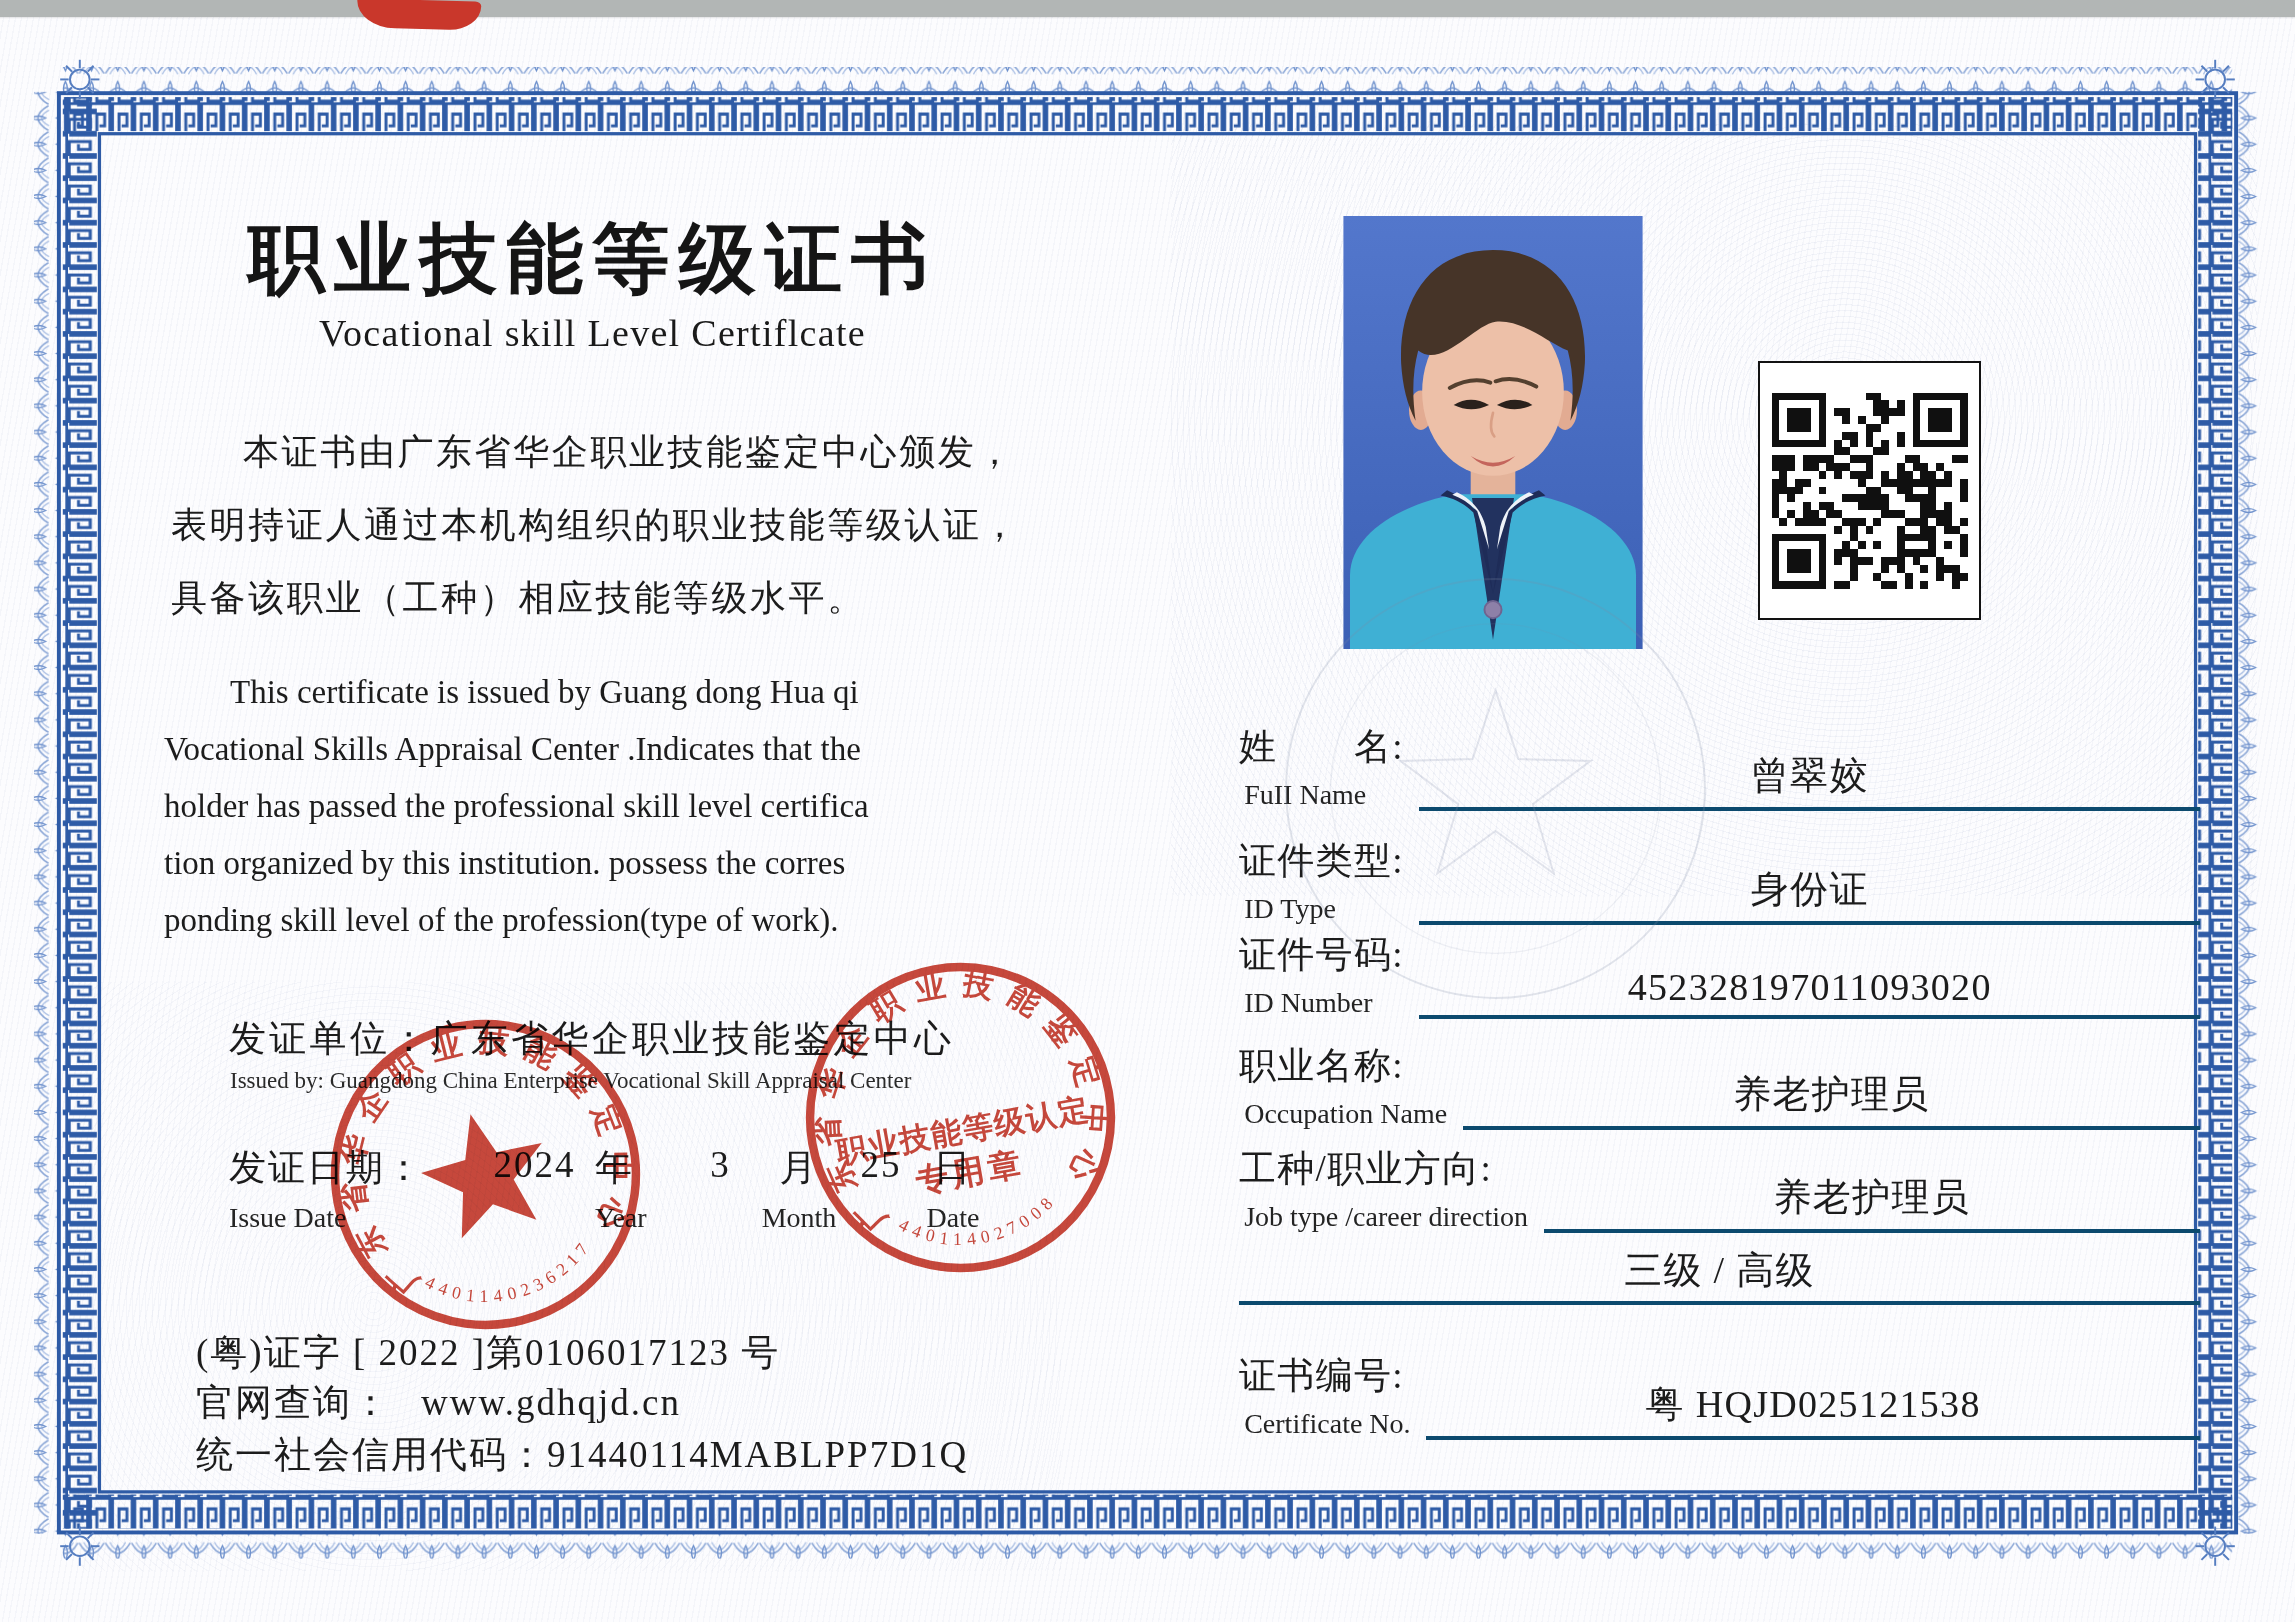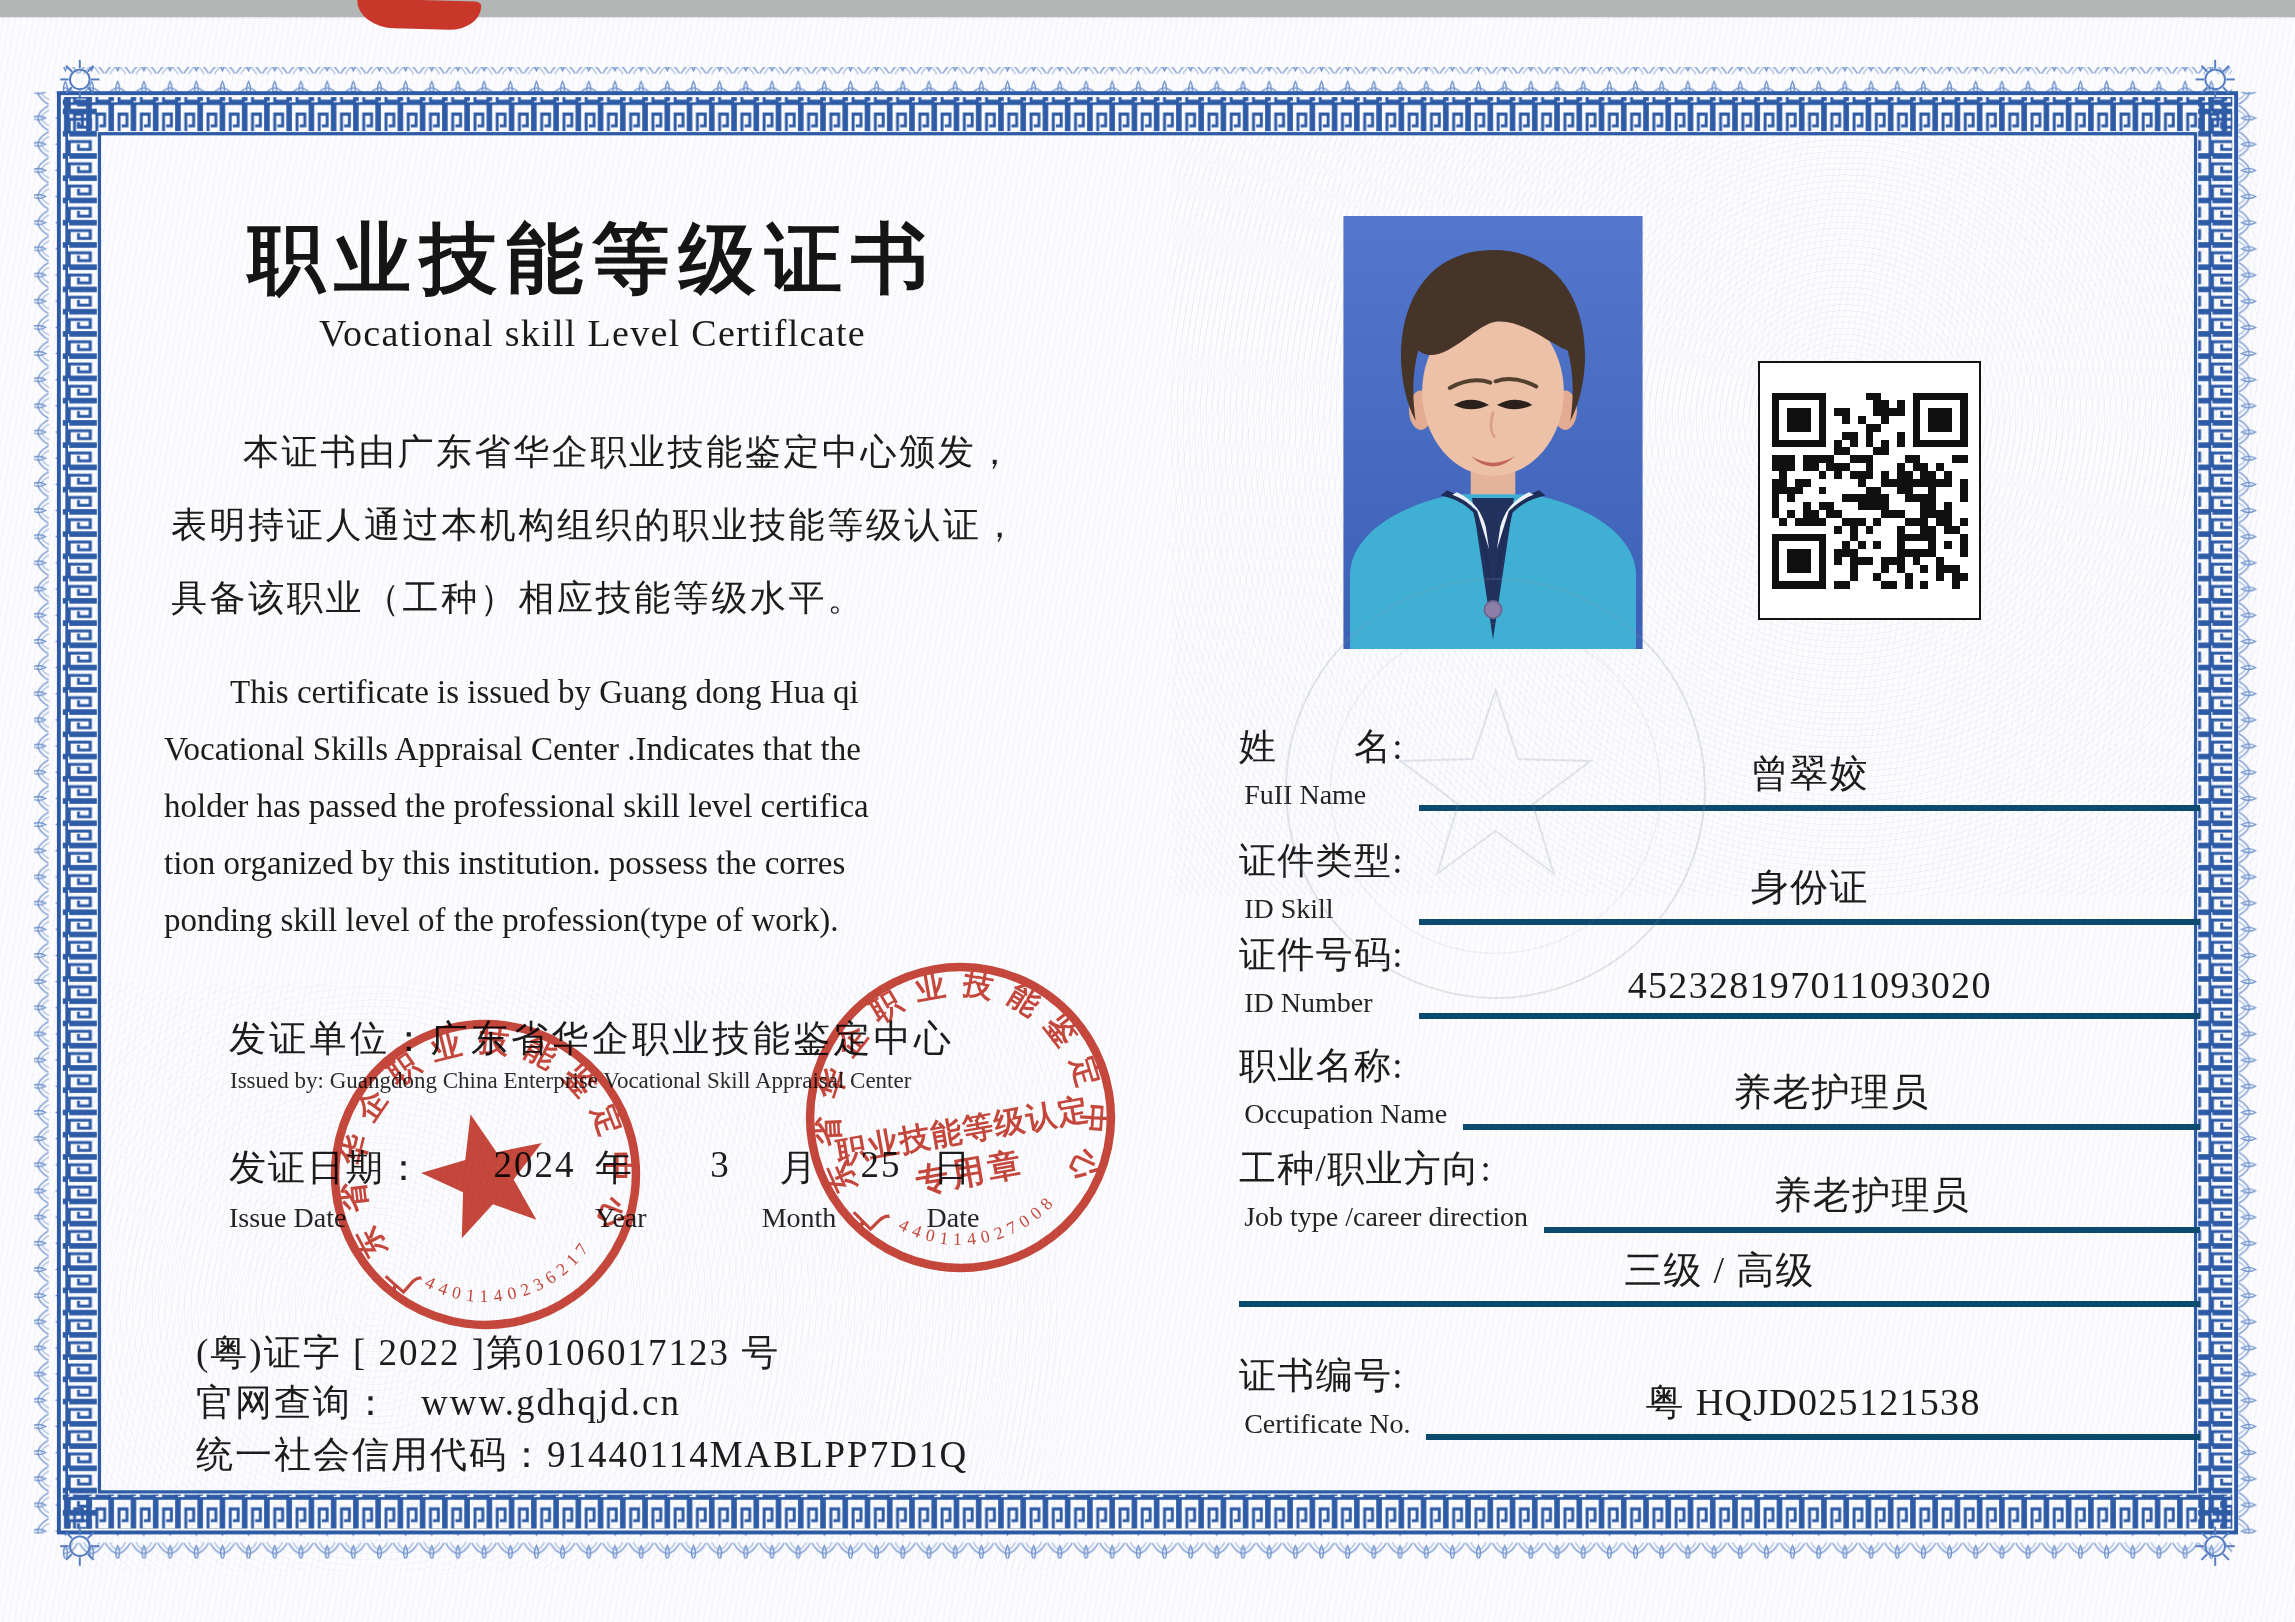--- a/index.html
+++ b/index.html
@@ -34,21 +34,21 @@
   .date-main{font-size:37px;letter-spacing:2px;}
   .date-en{font-size:28px;padding-top:9.2px;color:#242424;}
   .footer-line{font-size:37px;letter-spacing:2px;white-space:nowrap;}
   .f1{left:196px;top:1328px;} .f2{left:196px;top:1378px;} .f3{left:196px;top:1430px;}
   .footer-line .gap{display:inline-block;width:30px;}
 
   .field-row{position:absolute;left:1239px;width:961px;display:flex;align-items:flex-end;z-index:3;}
   .field-label{white-space:nowrap;padding-right:15.7px;}
   .flz{font-size:37px;letter-spacing:1.3px;}
   .fle{font-size:28px;padding-left:5.2px;padding-top:6.5px;color:#232323;}
-  .field-valuebox{flex:1;border-bottom:6px solid #0c4a6e;text-align:center;padding-bottom:5.2px;}
+  .field-valuebox{flex:1;border-bottom:4px solid #0c4a6e;text-align:center;padding-bottom:5.2px;}
   .field-value{font-size:38px;letter-spacing:1.3px;}
   .r1{top:722px;} .r2{top:836px;} .r3{top:930px;} .r4{top:1041px;} .r5{top:1144px;} .r6{top:1245px;} .r7{top:1351px;}
 
   .photo{position:absolute;left:1343px;top:216px;width:300px;height:433px;z-index:3;}
   .qr-box{position:absolute;left:1758px;top:361px;width:219px;height:255px;background:#fff;border:2px solid #121212;
     z-index:3;display:flex;align-items:center;justify-content:center;}
   #qr-modules{display:grid;grid-template-rows:repeat(25,1fr);grid-template-columns:repeat(25,1fr);width:196px;height:196px;}
   #qr-modules i{background:#101010;display:block;}
 
   .stamp{position:absolute;z-index:7;mix-blend-mode:multiply;opacity:.92;pointer-events:none;}
@@ -530,21 +530,21 @@
       <div class="flz">姓　　名:</div>
       <div class="fle">FuII Name</div>
     </div>
     <div class="field-valuebox">
       <div class="field-value">曾翠姣</div>
     </div>
   </div>
   <div class="field-row r2">
     <div class="field-label">
       <div class="flz">证件类型:</div>
-      <div class="fle">ID Skill</div>
+      <div class="fle">ID Type</div>
     </div>
     <div class="field-valuebox">
       <div class="field-value">身份证</div>
     </div>
   </div>
   <div class="field-row r3">
     <div class="field-label">
       <div class="flz">证件号码:</div>
       <div class="fle">ID Number</div>
     </div>

